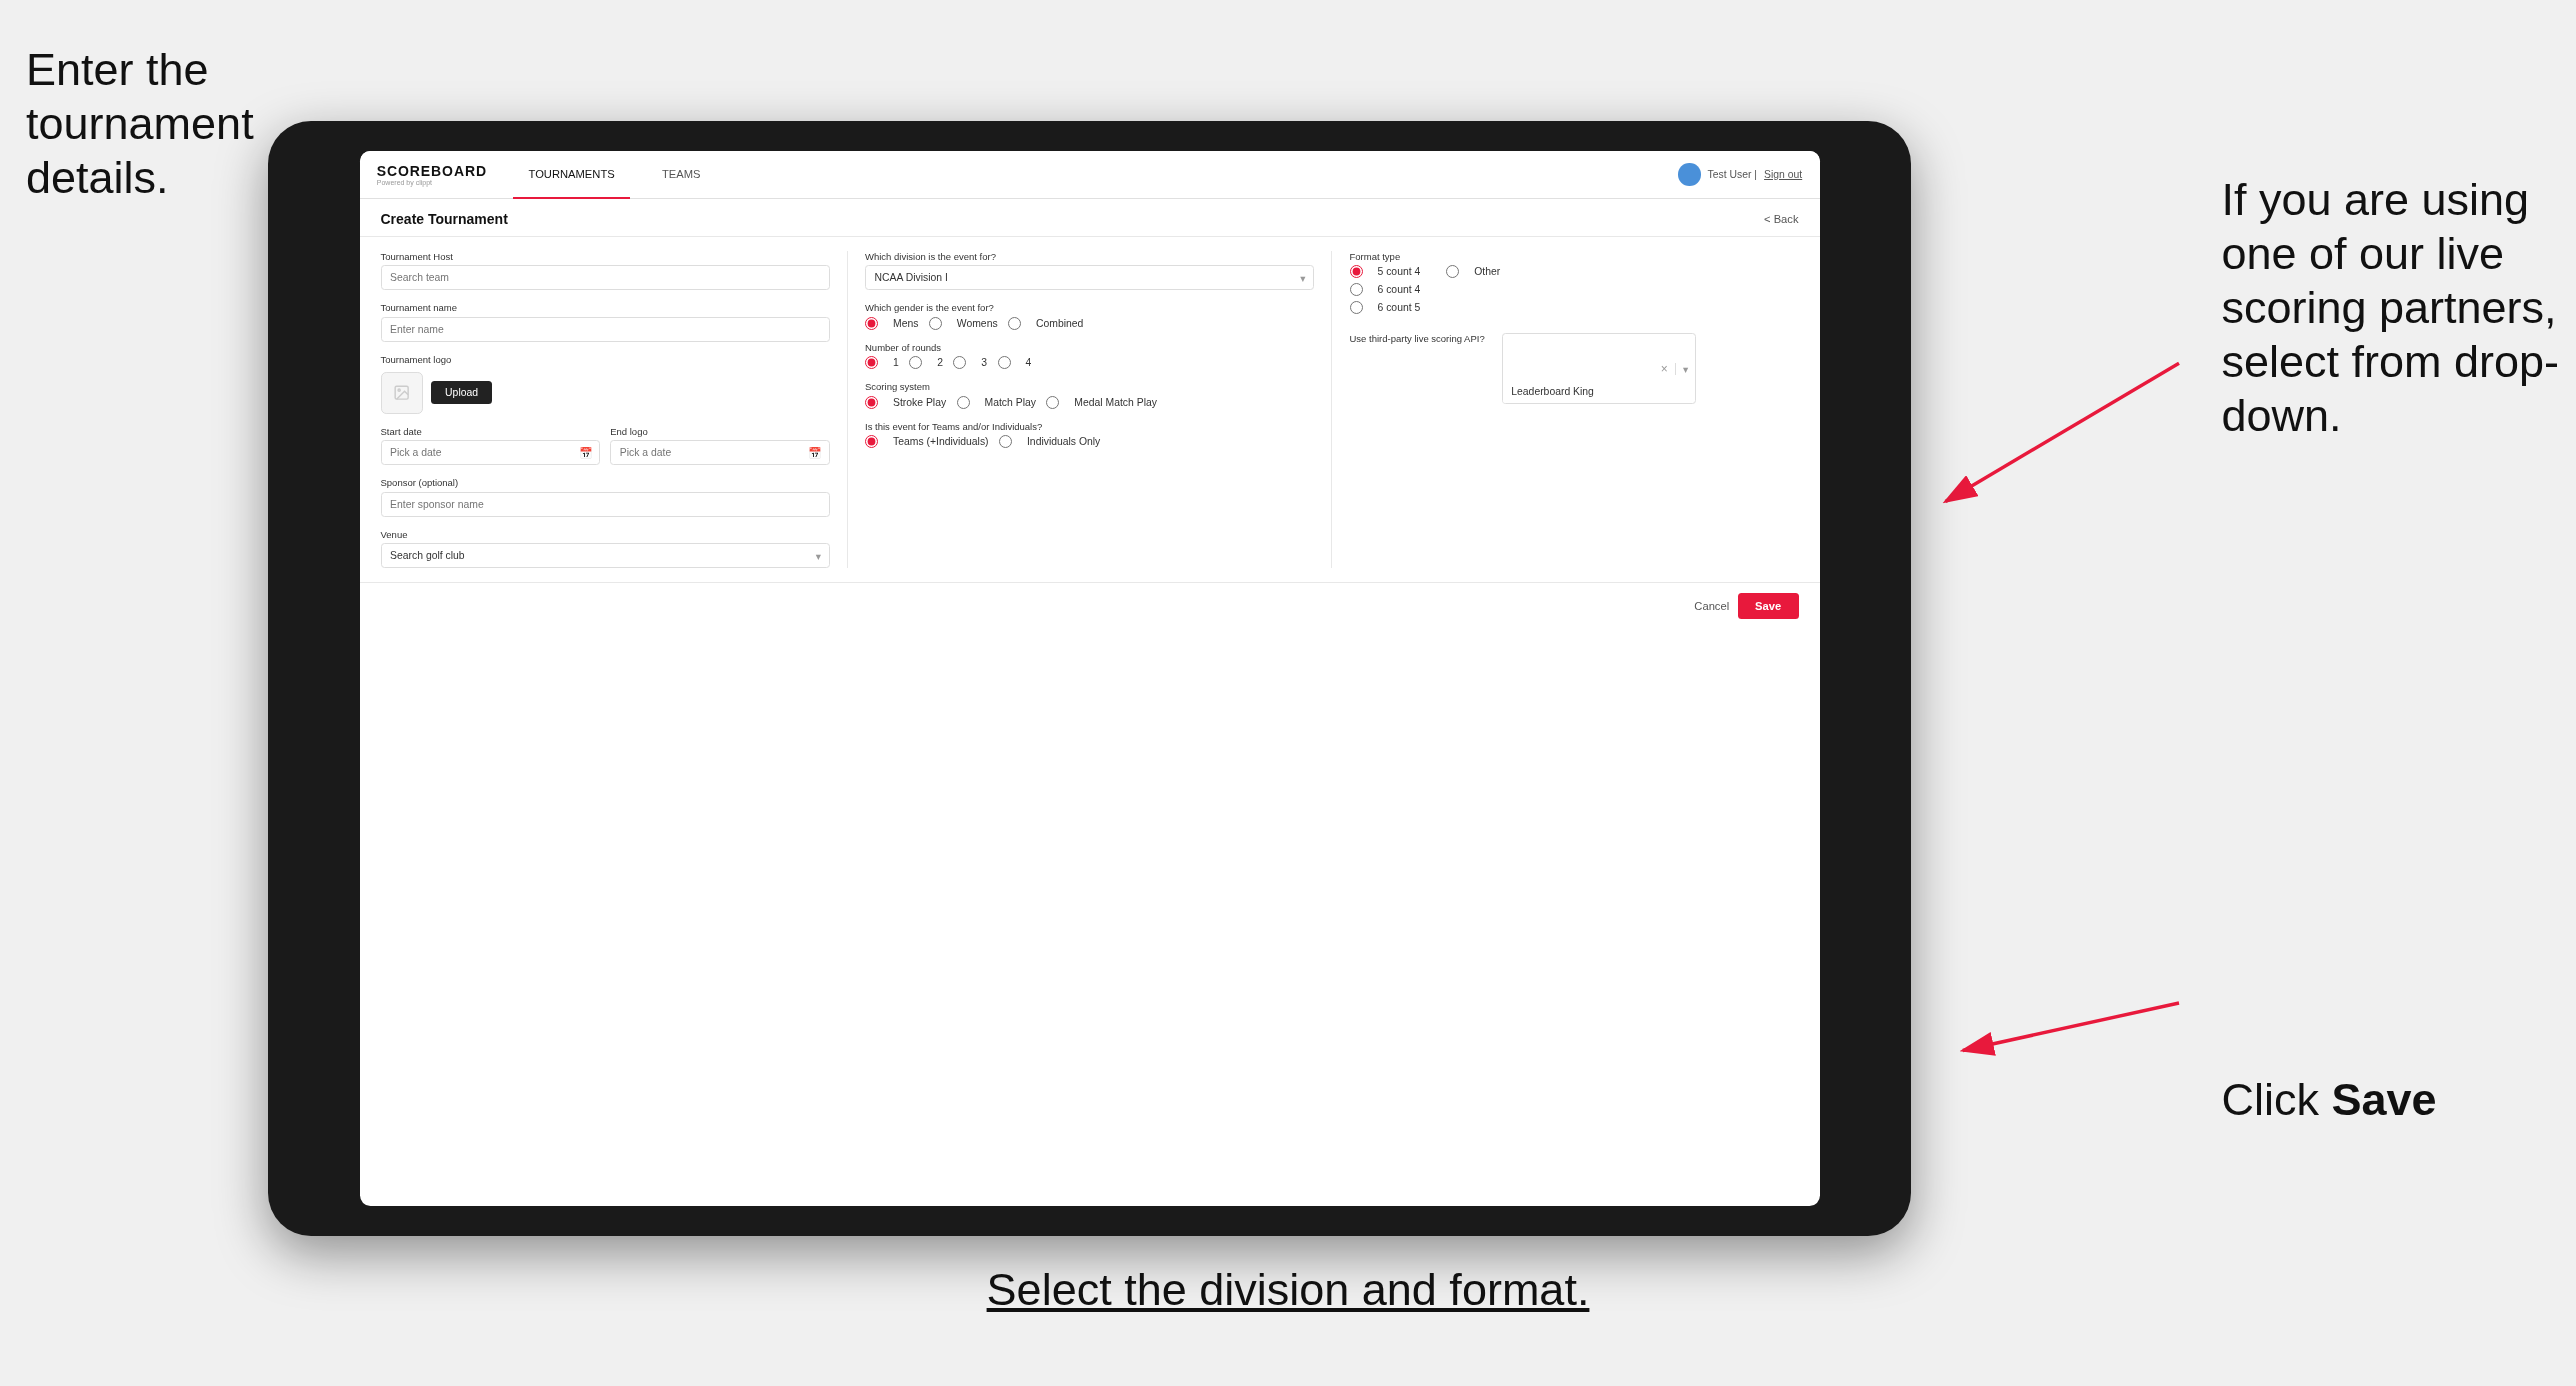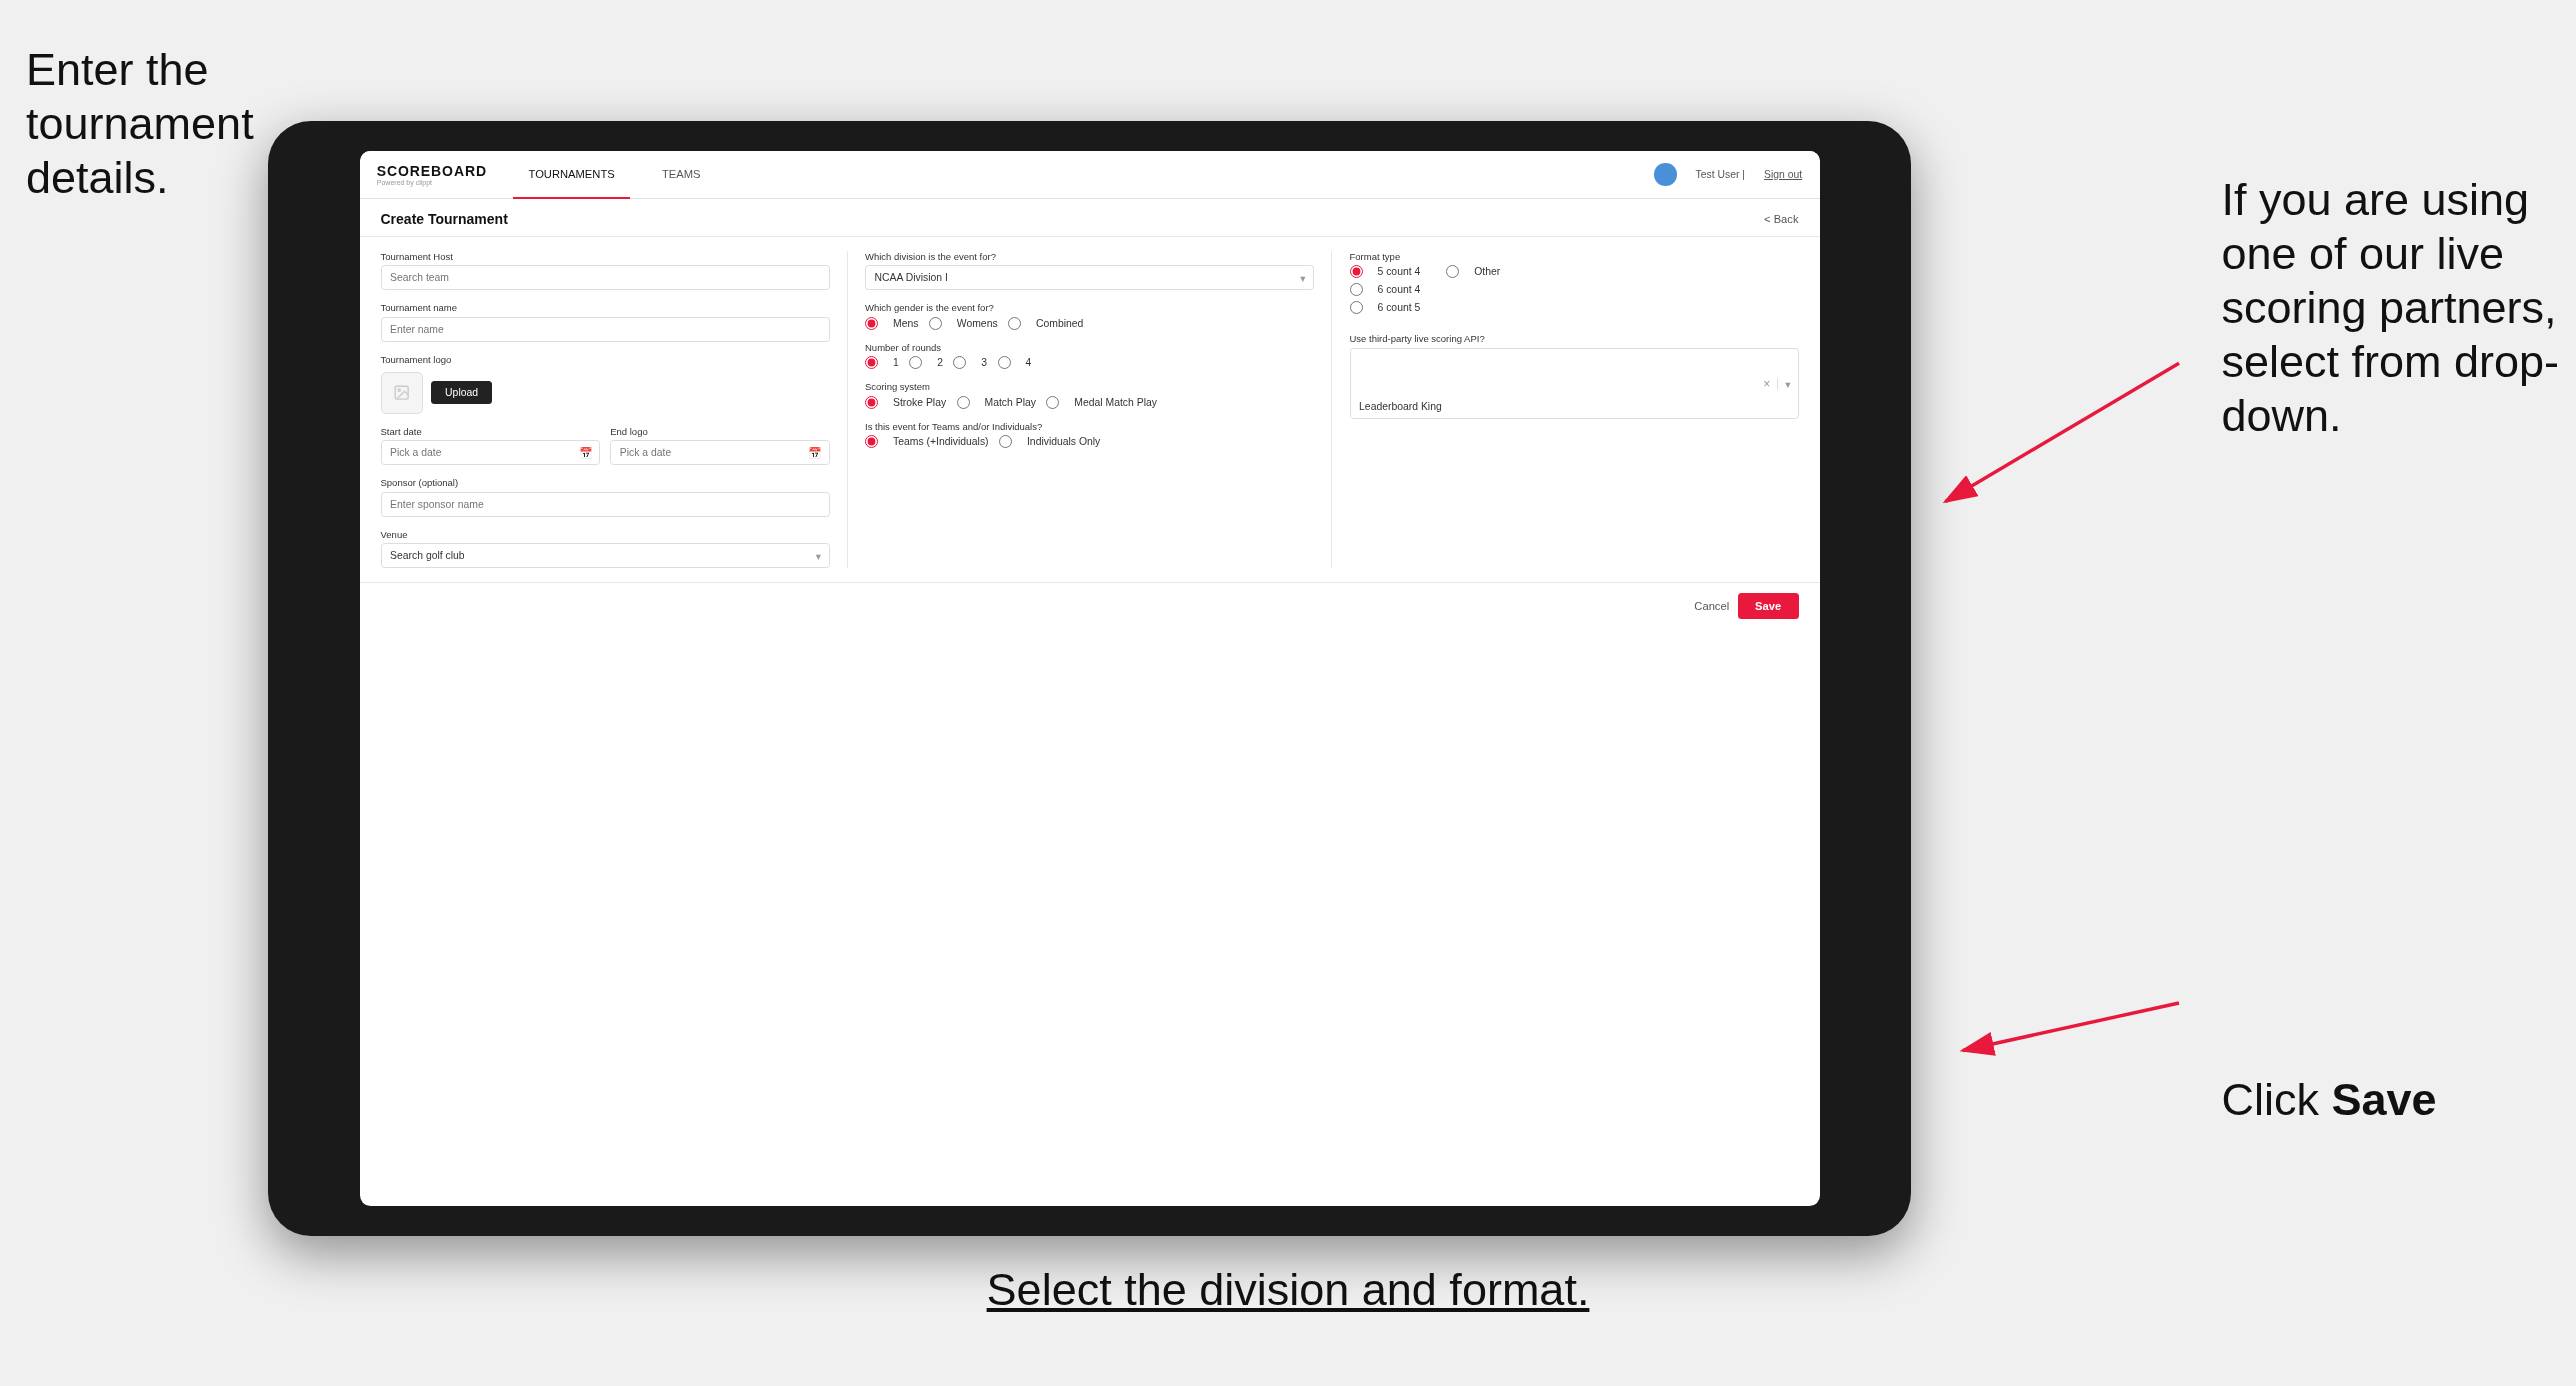--- a/index.html
+++ b/index.html
@@ -114,21 +114,21 @@
       cursor: pointer;
       border-bottom: 2.6px solid transparent;
     }
     .nav-item.active {
       color: #111;
       border-bottom: 2.6px solid #e8193c;
     }
     .navbar-right {
       display: flex;
       align-items: center;
-      gap: 19px;
+      gap: 7px;
       font-size: 10.4px;
       color: #555;
     }
     .user-avatar {
       width: 22.5px;
       height: 22.5px;
       background: #4a90d9;
       border-radius: 50%;
     }
     .sign-out-link {
@@ -310,22 +310,22 @@
     }
     .format-col {
       display: flex;
       flex-direction: column;
       gap: 5.2px;
     }
 
     
     .live-scoring-section {
       display: flex;
-      flex-direction: column;
-      gap: 4px;
+      flex-direction: row;
+      gap: 17px;
       margin-top: 7px;
     }
     .live-scoring-input {
       display: flex;
       align-items: center;
       border: 0.9px solid #ddd;
       border-radius: 3.5px;
       background: #fff;
       overflow: hidden;
     }

